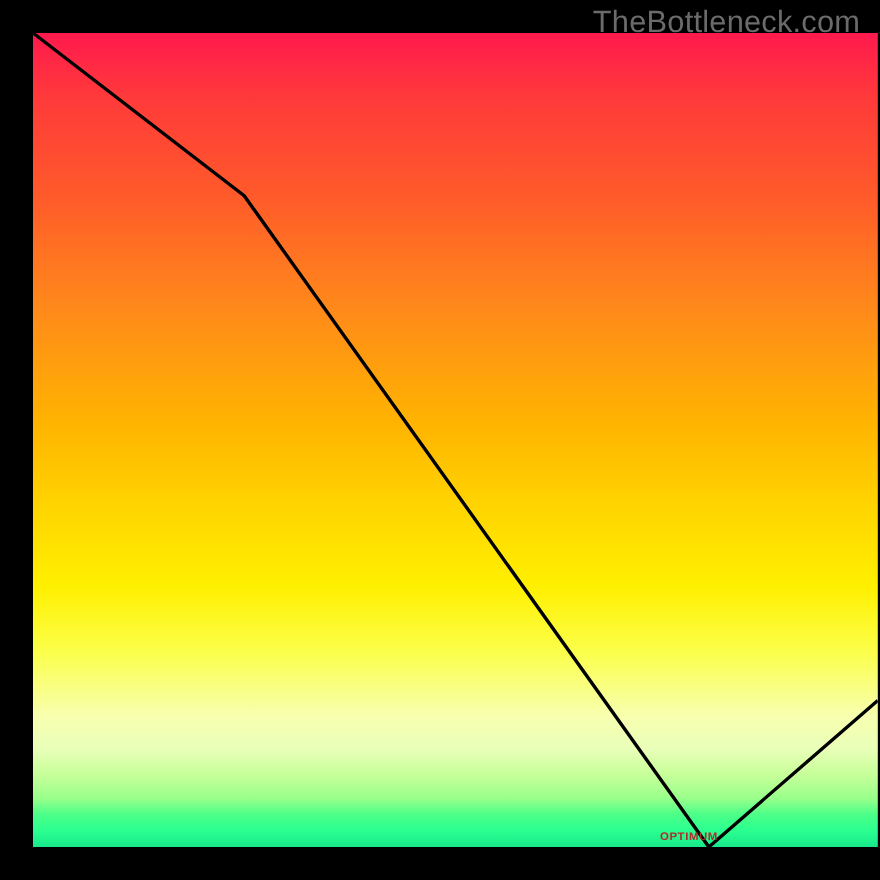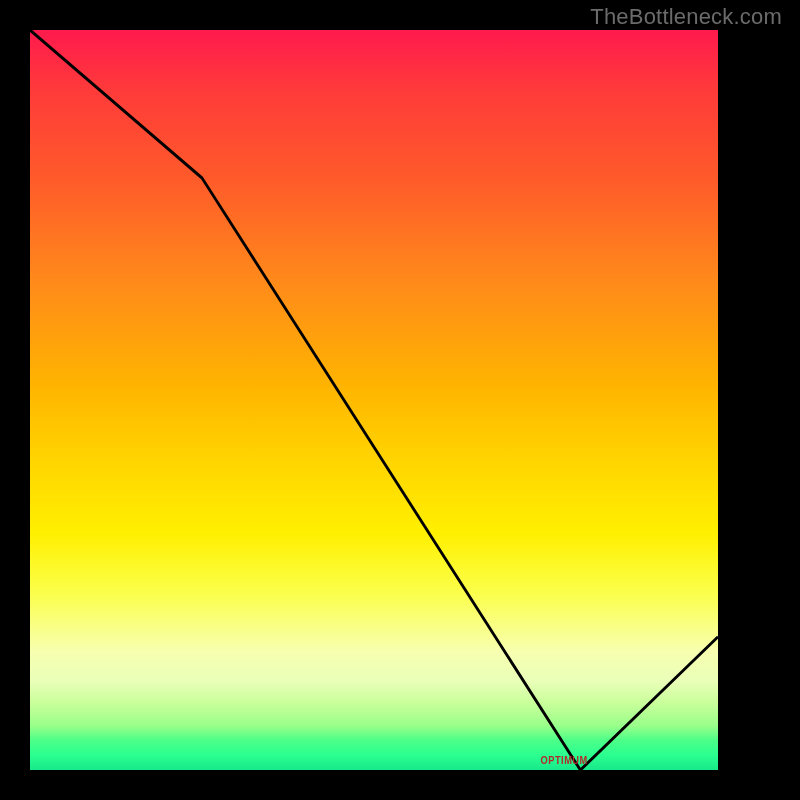--- a/index.html
+++ b/index.html
@@ -8,30 +8,30 @@
     width: 800px;
     height: 800px;
     background: #000000;
     overflow: hidden;
   }
   .watermark {
     position: absolute;
     top: 4px;
     right: 18px;
     font-family: Arial, Helvetica, sans-serif;
-    font-size: 22px;
+    font-size: 28px;
     color: #6b6b6b;
     font-weight: 500;
     letter-spacing: 0.2px;
   }
   .plot-area {
     position: absolute;
     left: 30px;
     top: 30px;
-    width: 688px;
+    width: 768px;
     height: 740px;
   }
   .gradient-bg {
     position: absolute;
     left: 0;
     top: 0;
     width: 100%;
     height: 100%;
     background: linear-gradient(
       to bottom,

